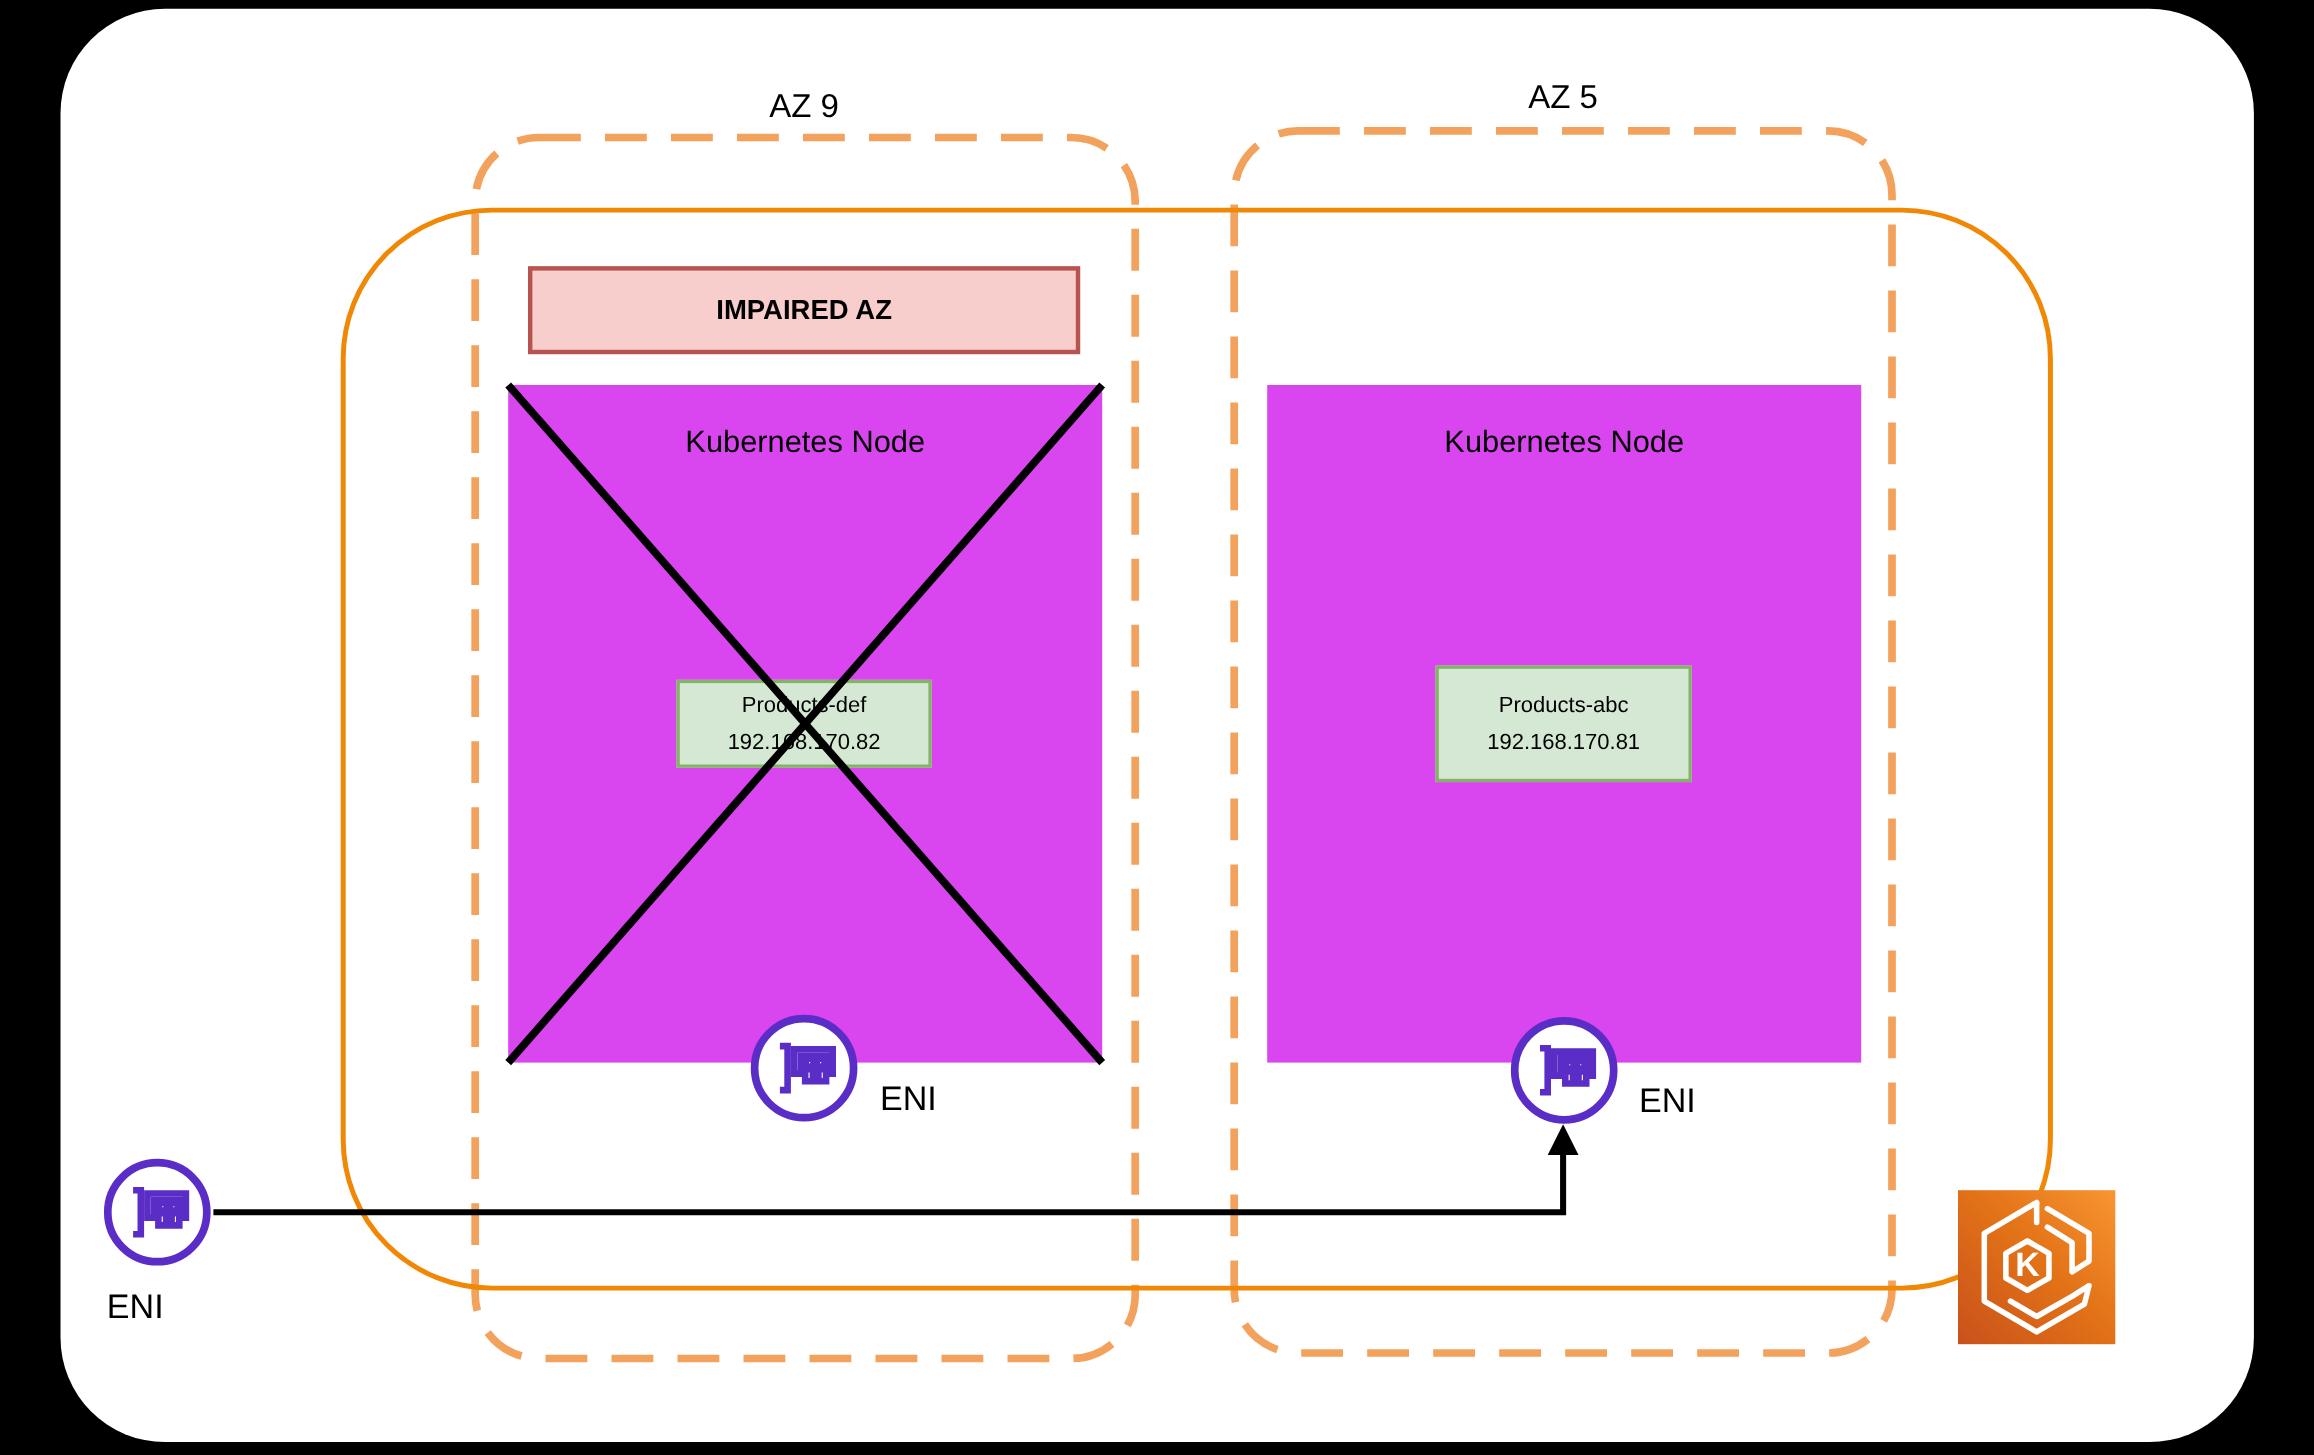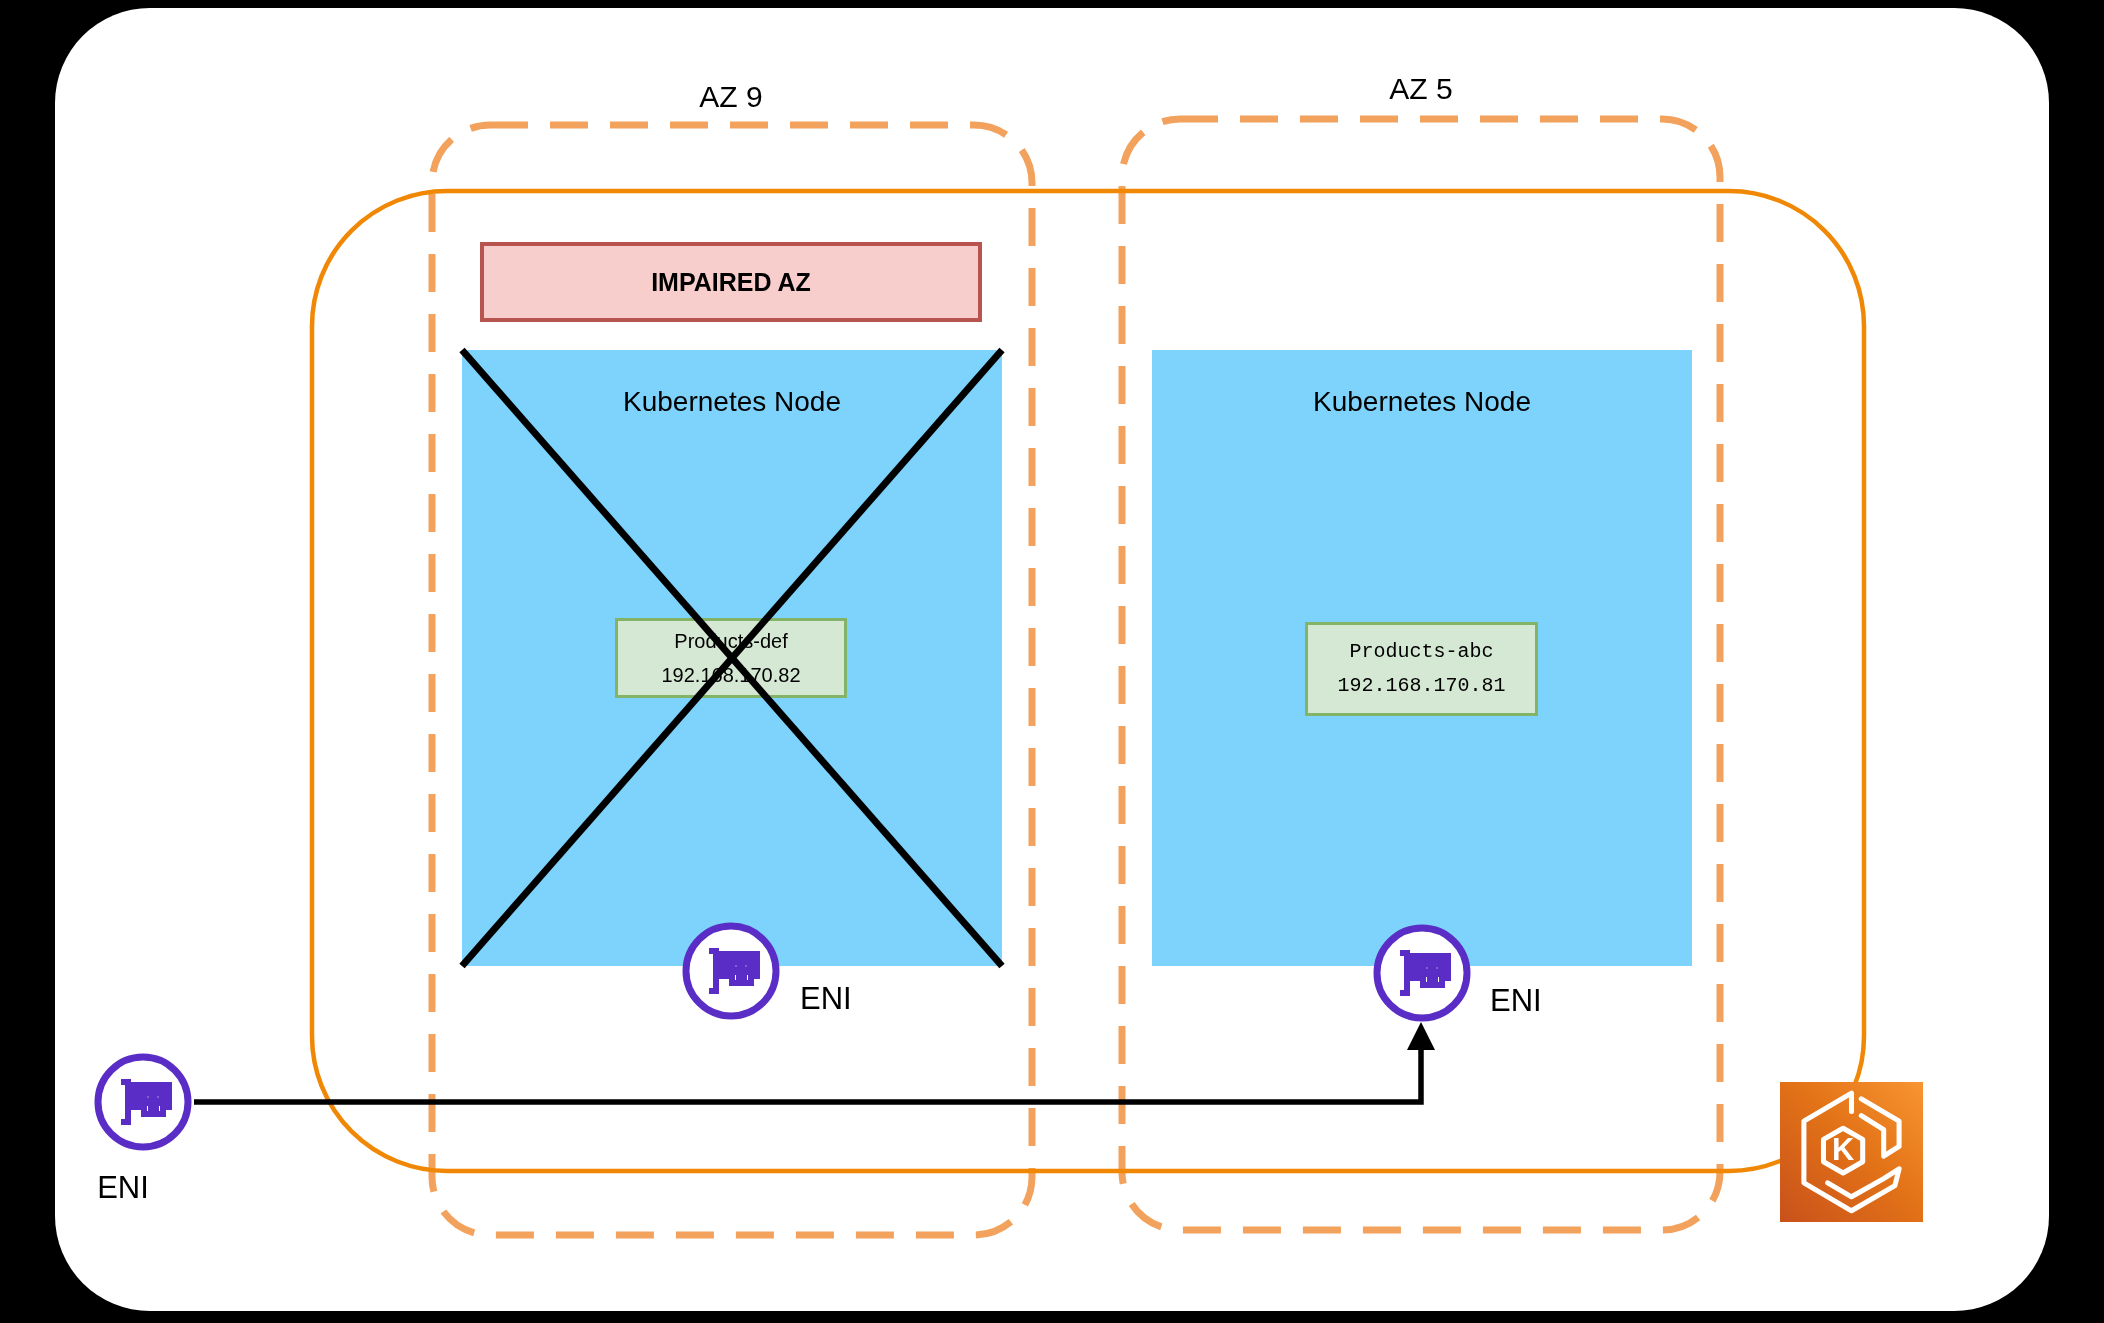--- a/index.html
+++ b/index.html
@@ -7,21 +7,21 @@
     width:2104px;height:1323px;background:#000;position:relative;
     font-family:"Liberation Sans", sans-serif;overflow:hidden;
   }
   .canvas{
     position:absolute;left:55px;top:8px;width:1994px;height:1303px;
     background:#ffffff;border-radius:95px;
   }
   .abs{position:absolute;}
   .label{color:#000;white-space:nowrap;}
   .az-label{font-size:30px;transform:translateX(-50%);}
-  .node-box{background:#7dd3fc;text-decoration:underline;}
+  .node-box{background:#d946ef;text-decoration:underline;}
   .node-title{
     position:absolute;left:0;top:36px;width:100%;text-align:center;
     font-size:28px;color:#000;
   }
   .banner{
     background:#F8CECC;border:4px solid #B85450;box-sizing:border-box;
     display:flex;align-items:center;justify-content:center;
     font-size:25px;font-weight:bold;color:#000;
   }
   .pod{
@@ -52,21 +52,21 @@
 </div>
 
 <div class="abs banner" style="left:480px;top:242px;width:502px;height:80px;text-align:center;">
   <span>IMPAIRED AZ</span>
 </div>
 
 <div class="abs pod" style="left:615px;top:618px;width:232px;height:80px;">
   <span>Products-def</span>
   <span>192.168.170.82</span>
 </div>
-<div class="abs pod" style="left:1305px;top:622px;width:233px;height:94px;font-family:Liberation Mono, monospace;">
+<div class="abs pod" style="left:1305px;top:605px;width:233px;height:106px;">
   <span>Products-abc</span>
   <span>192.168.170.81</span>
 </div>
 
 <svg class="overlay" width="2104" height="1323" viewBox="0 0 2104 1323">
 
   <rect x="432" y="125" width="600" height="1110" rx="58" fill="none" stroke="#F2A25C" stroke-width="7" stroke-dasharray="38 22"></rect>
 
   <rect x="1122" y="119" width="598" height="1111" rx="58" fill="none" stroke="#F2A25C" stroke-width="7" stroke-dasharray="38 22"></rect>
 

